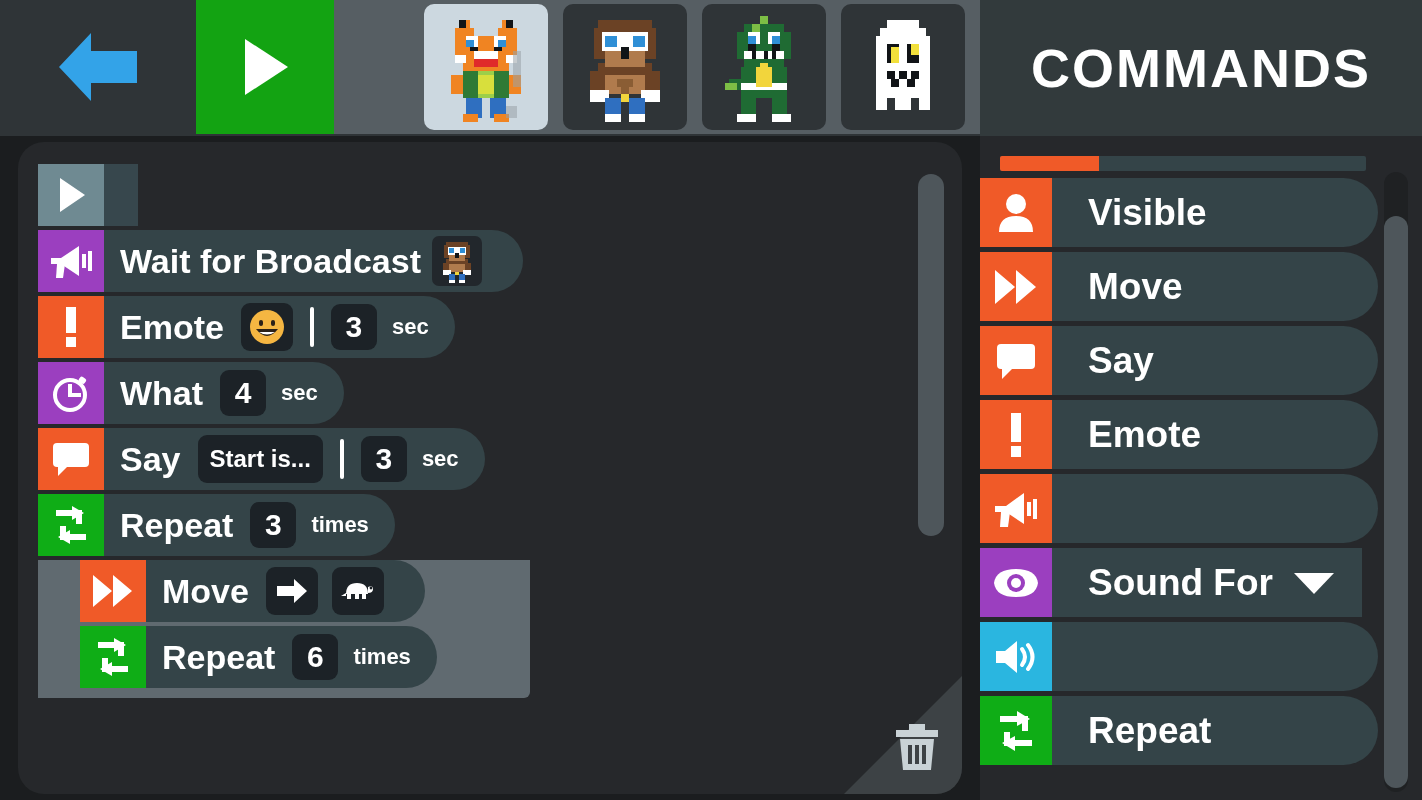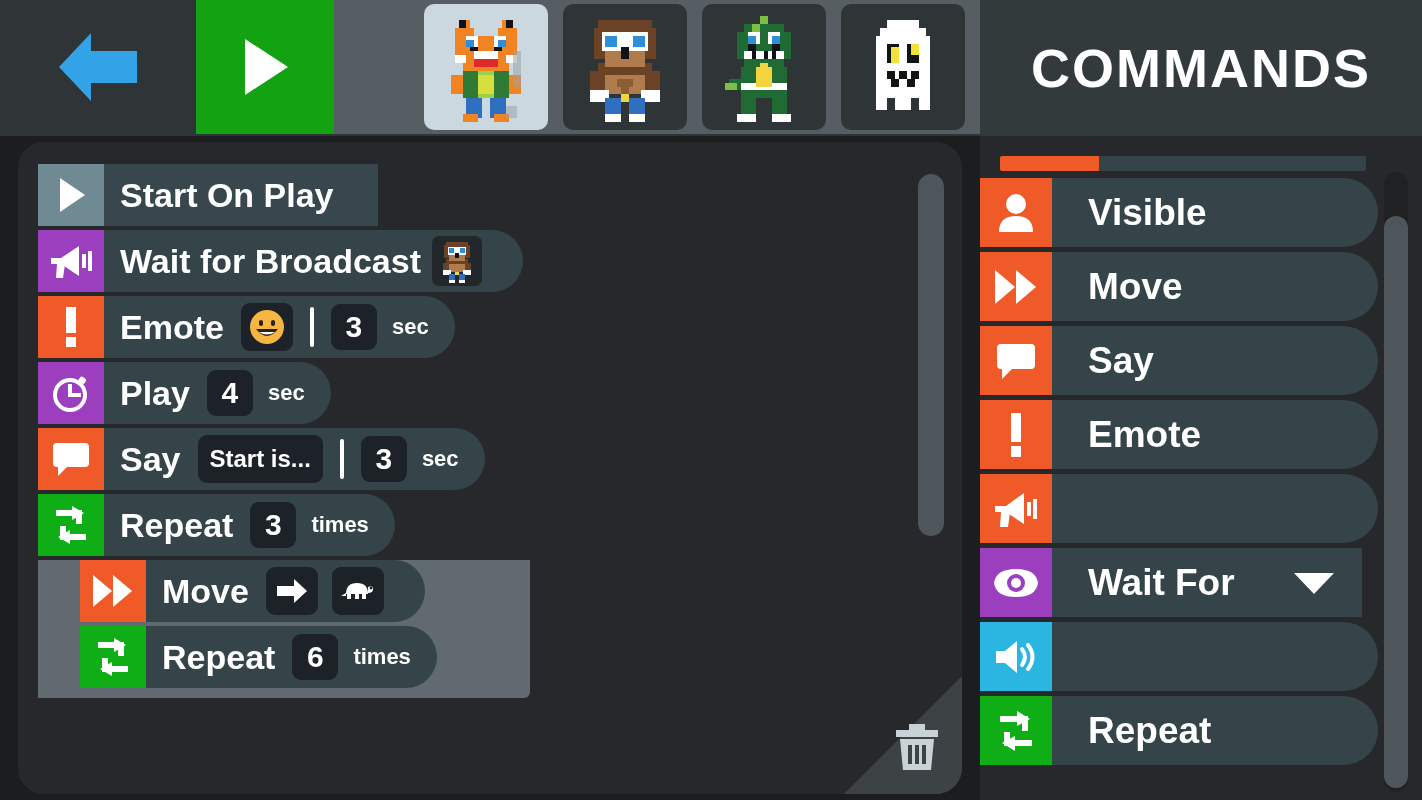--- a/index.html
+++ b/index.html
@@ -356,21 +356,20 @@
     <div class="script-canvas">
 
       
       <div class="block-row">
         <div class="block hat">
           <div class="swatch sw-hat">
             <svg width="32" height="38" viewBox="0 0 32 38">
               <path d="M5 2 L30 19 L5 36 Z" fill="#ffffff"></path>
             </svg>
           </div>
-          <span class="lbl">Start On Play</span>
           <span class="tail"></span>
         </div>
       </div>
 
       
       <div class="block-row">
         <div class="block">
           <div class="swatch sw-purple">
             <svg width="44" height="38" viewBox="0 0 44 38">
               <path d="M2 16 L12 16 L30 4 L30 34 L12 22 L2 22 Z" fill="#ffffff"></path>
@@ -448,21 +447,21 @@
       <div class="block-row">
         <div class="block">
           <div class="swatch sw-purple">
             <svg width="40" height="42" viewBox="0 0 40 42">
               <circle cx="19" cy="23" r="15" fill="none" stroke="#ffffff" stroke-width="4"></circle>
               <rect x="17" y="12" width="4" height="13" fill="#ffffff"></rect>
               <rect x="19" y="21" width="11" height="4" fill="#ffffff"></rect>
               <rect x="28" y="5" width="7" height="6" rx="2" fill="#ffffff" transform="rotate(35 31 8)"></rect>
             </svg>
           </div>
-          <span class="lbl">Play</span>
+          <span class="lbl">What</span>
           <span class="chip num">4</span>
           <span class="unit">sec</span>
         </div>
       </div>
 
       
       <div class="block-row">
         <div class="block">
           <div class="swatch sw-orange">
             <svg width="42" height="38" viewBox="0 0 42 38">
@@ -628,21 +627,21 @@
       </div>
 
       <div class="cmd-item wide">
         <div class="swatch sw-purple">
           <svg width="48" height="34" viewBox="0 0 48 34">
             <path d="M24 3 Q44 3 46 17 Q44 31 24 31 Q4 31 2 17 Q4 3 24 3 Z" fill="#ffffff"></path>
             <circle cx="24" cy="17" r="9" fill="#9b3fbf"></circle>
             <circle cx="24" cy="17" r="5" fill="#ffffff"></circle>
           </svg>
         </div>
-        <span class="lbl">Wait For</span>
+        <span class="lbl">Sound For</span>
         <span class="caret">
           <svg width="44" height="26" viewBox="0 0 44 26">
             <path d="M2 3 L42 3 L22 24 Z" fill="#ffffff"></path>
           </svg>
         </span>
       </div>
 
       <div class="cmd-item">
         <div class="swatch sw-blue">
           <svg width="46" height="40" viewBox="0 0 46 40">

